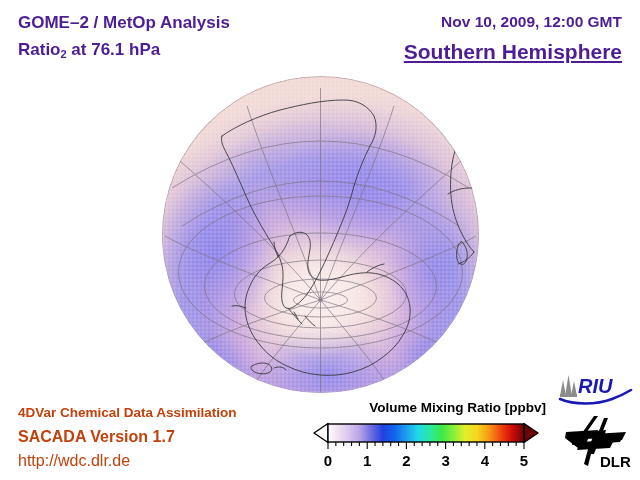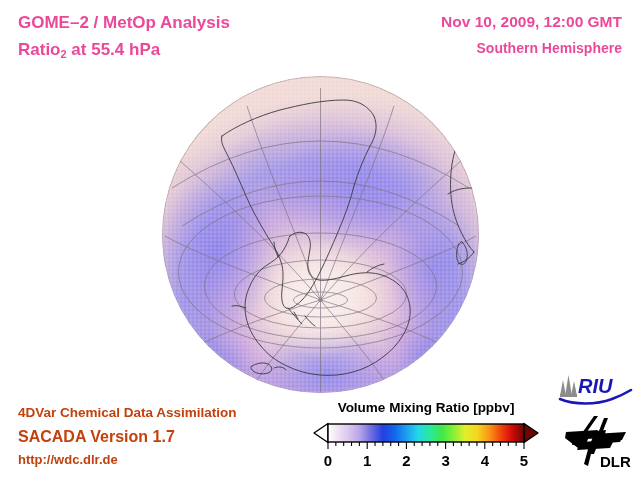--- a/index.html
+++ b/index.html
@@ -6,25 +6,25 @@
   body{
     width:640px;height:480px;
     background:#ffffff;
     font-family:"Liberation Sans", sans-serif;
     overflow:hidden;
     position:relative;
   }
   .stage{position:absolute;left:0;top:0;width:640px;height:480px;}
 
   
-  .hdr{position:absolute;font-weight:bold;color:#ec4899;white-space:nowrap;}
+  .hdr{position:absolute;font-weight:bold;color:#4c1d95;white-space:nowrap;}
   #title-line1{left:18px;top:13px;font-size:17px;letter-spacing:0px;}
   #title-line2{left:18px;top:40px;font-size:17px;}
   #date-line{right:18px;top:13px;font-size:15.5px;}
-  #region-line{right:18px;top:40px;font-size:14px;text-align:right;}
+  #region-line{right:18px;top:40px;font-size:21px;text-align:right;text-decoration:underline;}
   #title-line2 sub{font-size:11px;vertical-align:-3px;font-weight:bold;}
 
   
   #globe-wrap{
     position:absolute;left:162px;top:76px;width:317px;height:317px;
   }
   .globe-layer{position:absolute;left:0;top:0;width:100%;height:100%;border-radius:50%;}
 
   
   #globe-base{
@@ -115,43 +115,43 @@
       repeating-linear-gradient(90deg, rgba(255,255,255,.055) 0 2px, rgba(0,0,0,.035) 2px 4px);
     mix-blend-mode:overlay;
   }
   #graticule,#coastlines{position:absolute;left:0;top:0;}
   #globe-clip{position:absolute;left:0;top:0;width:100%;height:100%;border-radius:50%;overflow:hidden;}
 
   
   .foot{position:absolute;left:18px;color:#c2410c;white-space:nowrap;}
   #foot-1{top:405px;font-size:13.5px;font-weight:bold;}
   #foot-2{top:428px;font-size:16px;font-weight:bold;}
-  #foot-3{top:452px;font-size:13px;font-weight:bold;}
+  #foot-3{top:452px;font-size:16px;font-weight:normal;}
 
   
   #cbar-block{position:absolute;left:306px;top:400px;width:240px;height:72px;}
   #cbar-title{
-    position:absolute;left:0;top:0;width:240px;text-align:center;
+    position:absolute;left:0;top:0;width:240px;text-align:right;
     font-size:13.5px;font-weight:bold;color:#000;white-space:nowrap;
   }
   #cbar-svg{position:absolute;left:0;top:21px;}
   .cb-tick-label{font-size:15px;font-weight:bold;fill:#000;font-family:"Liberation Sans",sans-serif;}
 
   
   #riu-logo{position:absolute;left:556px;top:372px;width:78px;height:34px;}
   #dlr-logo{position:absolute;left:564px;top:414px;width:72px;height:58px;}
 </style>
 </head>
 <body>
 
 <div class="stage">
 
   <div class="hdr" id="title-line1">GOME–2 / MetOp Analysis</div>
 
-  <div class="hdr" id="title-line2"><span>Ratio</span><sub>2</sub><span> at 55.4 hPa</span></div>
+  <div class="hdr" id="title-line2"><span>Ratio</span><sub>2</sub><span> at 76.1 hPa</span></div>
 
   <div class="hdr" id="date-line">Nov 10, 2009, 12:00 GMT</div>
 
   <div class="hdr" id="region-line">Southern Hemisphere</div>
 
   <div id="globe-wrap">
     <div id="globe-clip">
       <div class="globe-layer" id="globe-base"></div>
       <div class="globe-layer" id="midlat"></div>
       <div class="globe-layer" id="collar-a"></div>

